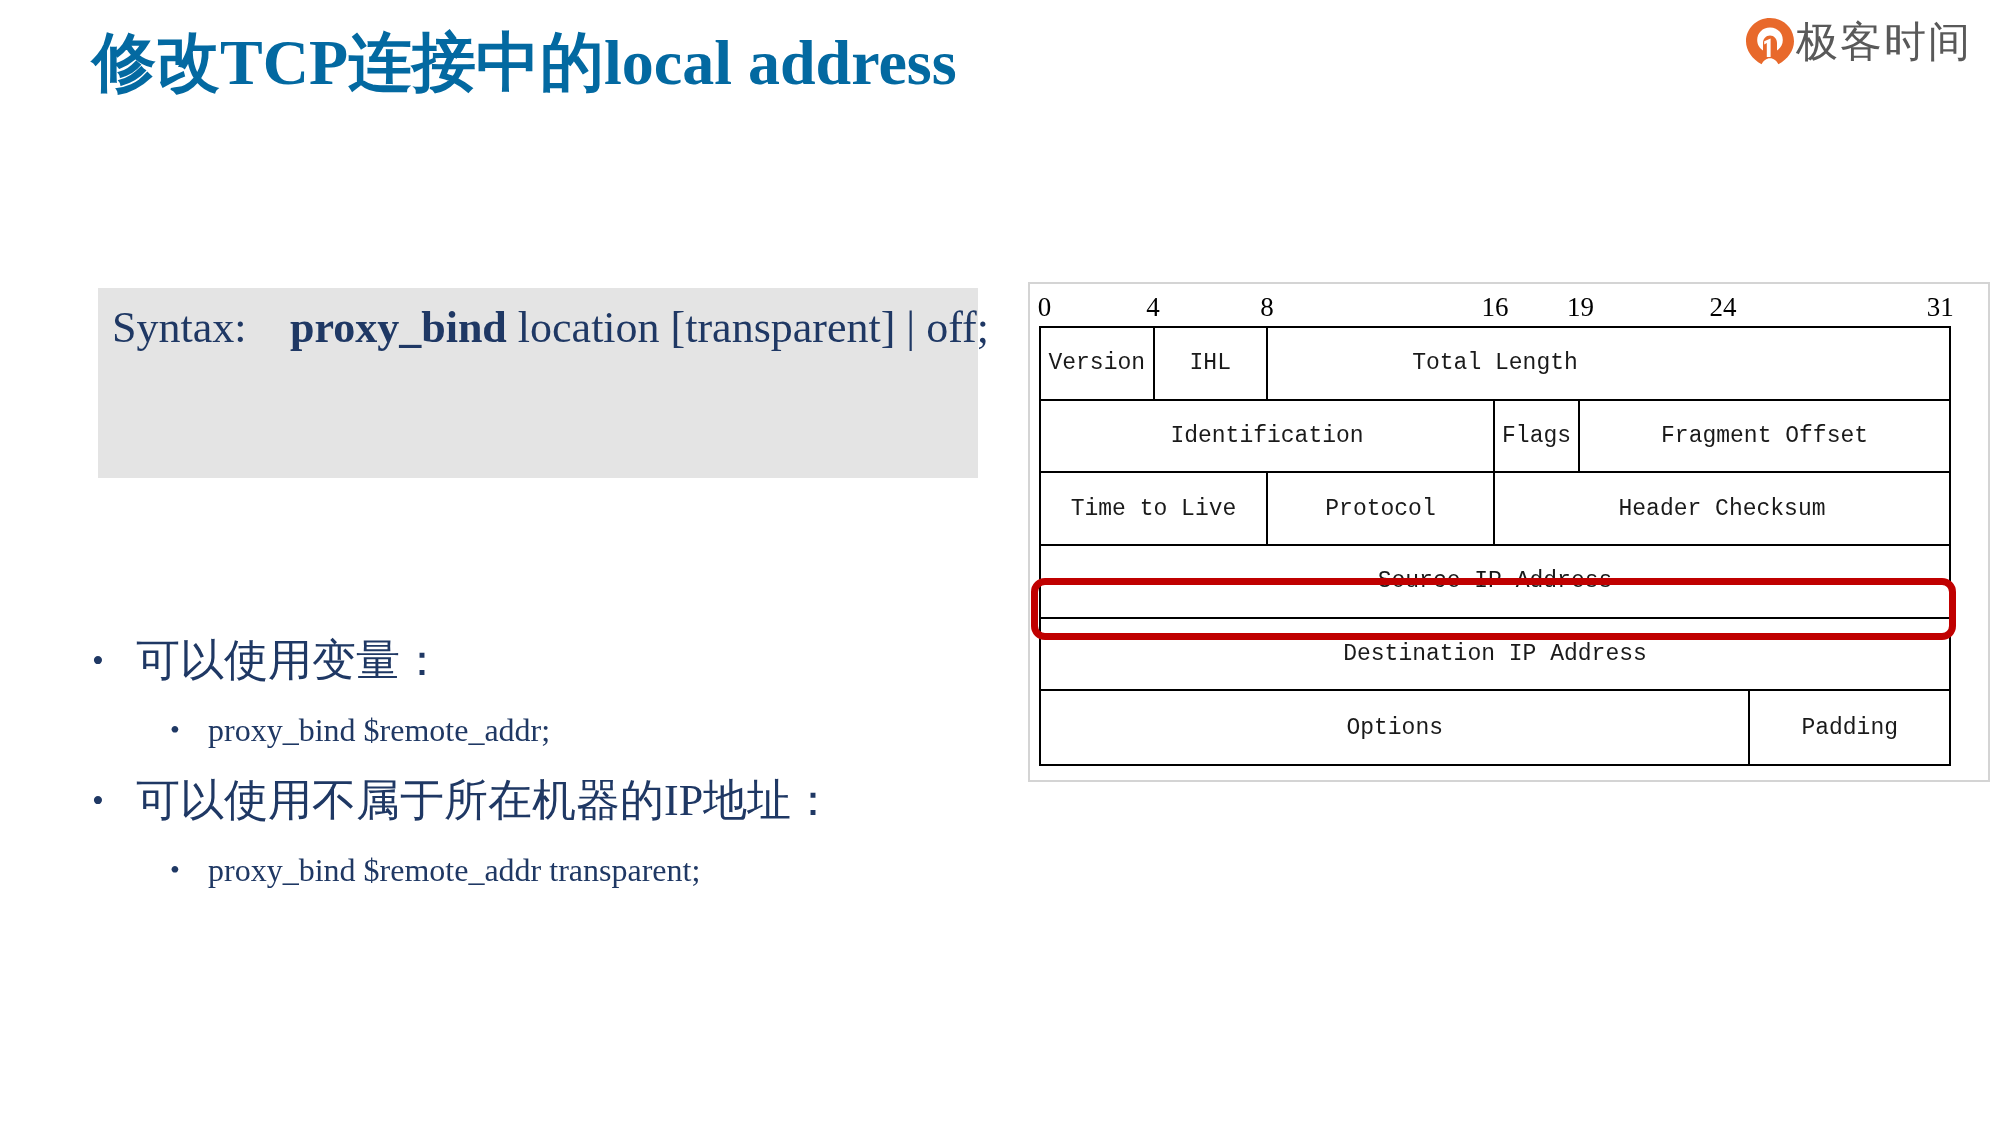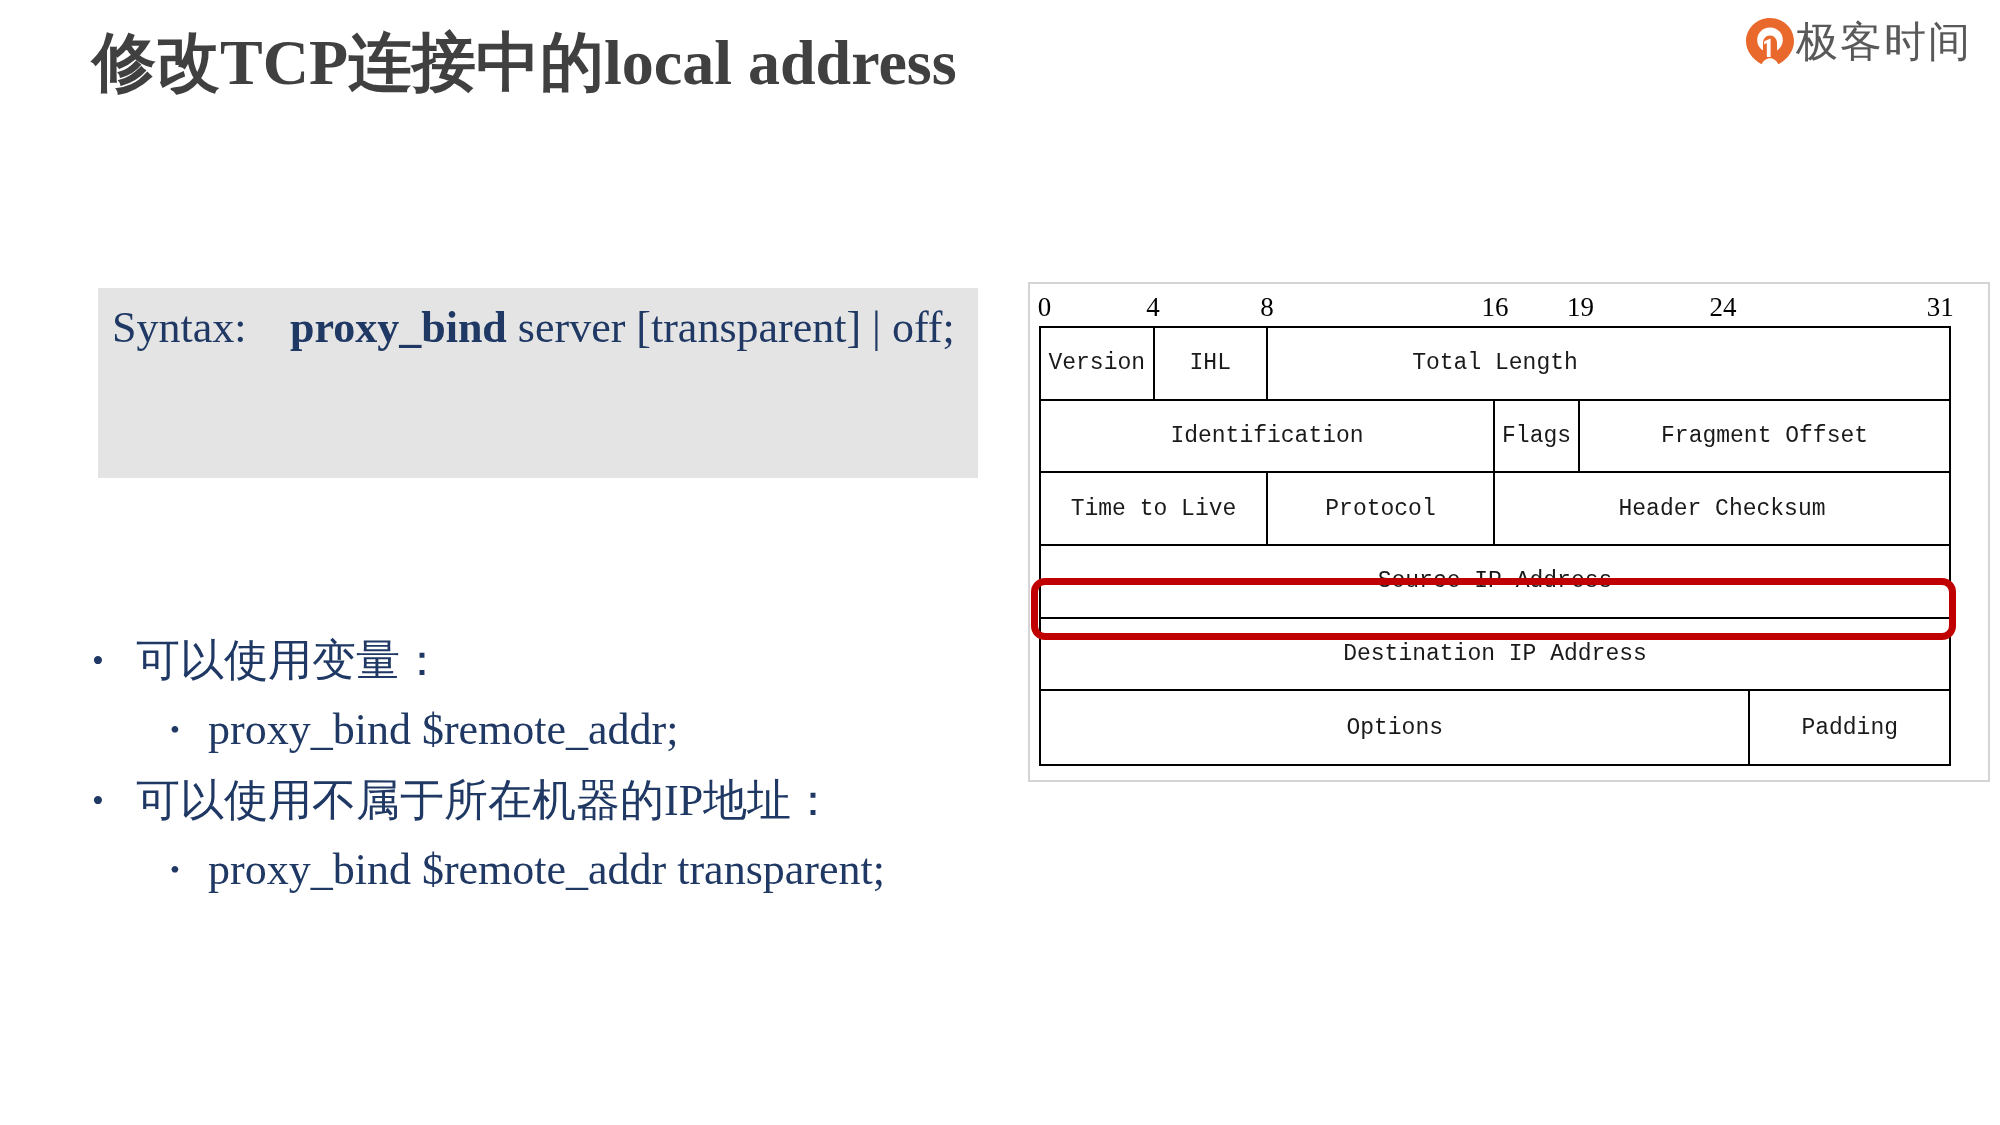--- a/index.html
+++ b/index.html
@@ -18,21 +18,21 @@
 
   
   .slide-title {
     position: absolute;
     left: 92px;
     top: 28px;
     font-family: "Liberation Serif", serif;
     font-weight: bold;
     font-size: 64px;
     line-height: 1.1;
-    color: #404040;
+    color: #0369a1;
     letter-spacing: 0px;
     white-space: nowrap;
   }
 
   
   .logo {
     position: absolute;
     right: 28px;
     top: 16px;
     display: flex;
@@ -107,21 +107,21 @@
   .b2 {
     margin-left: 82px;
     margin-bottom: 10px;
   }
   .b2 .dot {
     flex: 0 0 38px;
     font-size: 28px;
     line-height: 60px;
   }
   .b2 .txt {
-    font-size: 44px;
+    font-size: 32px;
     line-height: 60px;
     white-space: nowrap;
   }
 
   
   .diagram-frame {
     position: absolute;
     left: 1028px;
     top: 282px;
     width: 962px;
@@ -208,21 +208,21 @@
                  L33.0 34.4 C36.6 32.2 38.8 28.4 38.8 24.0 C38.8 17.0 33.4 11.5 26 11.5 Z" fill="#ffffff"></path>
         <path d="M26.6 22.5 L26.6 41.0 L22.8 41.0 L22.8 27.0 L20.2 28.6 L20.2 25.2 Z" fill="#ffffff"></path>
       </svg>
     </span>
     <span class="logo-text">极客时间</span>
   </div>
 
   <div class="syntax-box">
     <div class="syntax-row">
       <span class="syntax-key">Syntax:</span>
-      <span class="syntax-val"><b>proxy_bind</b><span> server [transparent] | off;</span></span>
+      <span class="syntax-val"><b>proxy_bind</b><span> location [transparent] | off;</span></span>
     </div>
   </div>
 
   <div class="bullets">
     <div class="b1">
       <span class="dot">•</span>
       <span class="txt">可以使用变量：</span>
     </div>
     <div class="b2">
       <span class="dot">•</span>

